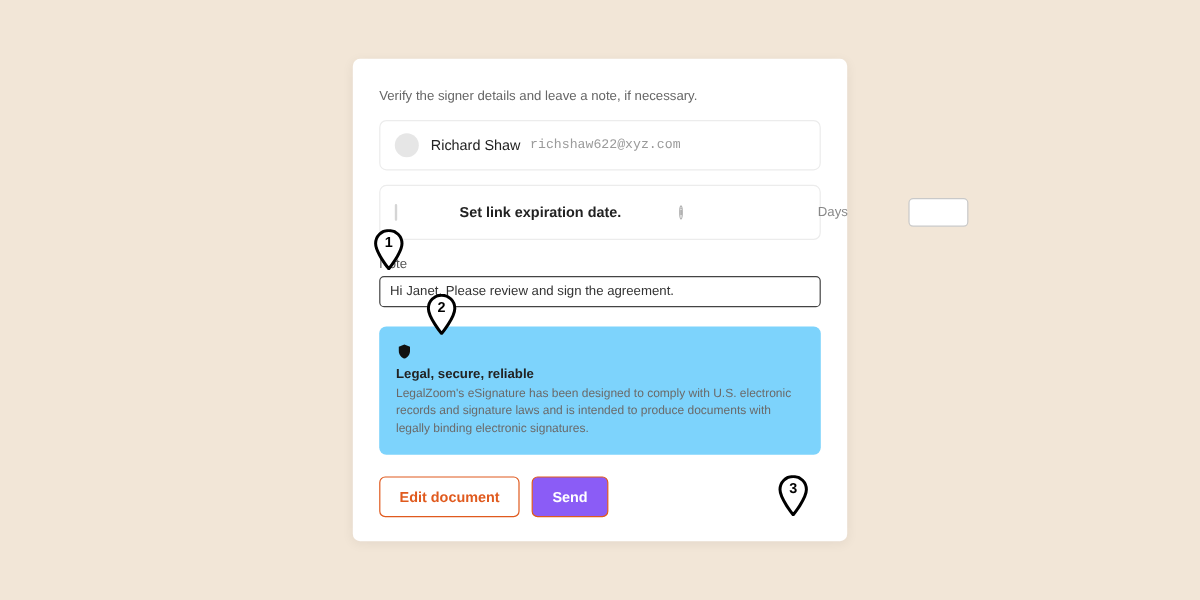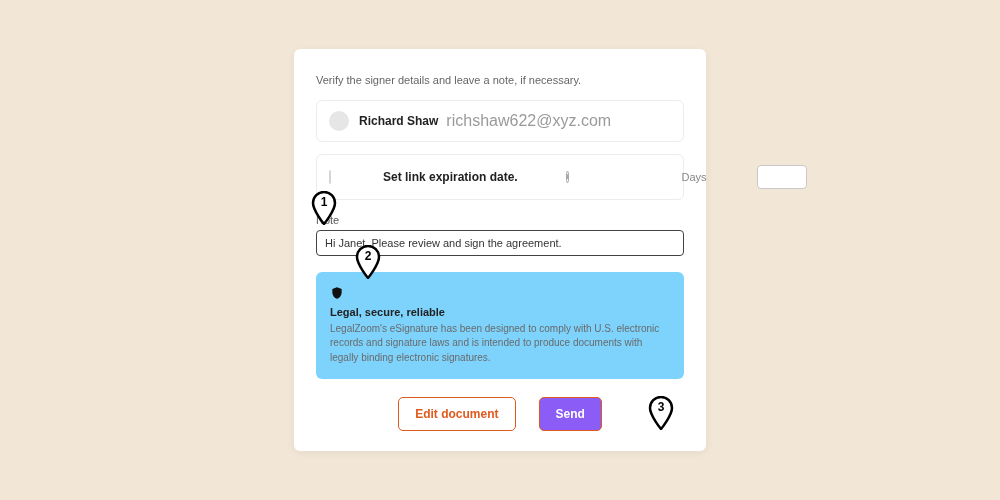--- a/index.html
+++ b/index.html
@@ -30,22 +30,22 @@
     border-radius: 6px;
     padding: 10px 12px;
     display: flex;
     align-items: center;
     margin-bottom: 8px;
   }
   .avatar {
     width: 20px; height: 20px; border-radius: 50%;
     background: #e6e6e6; margin-right: 10px;
   }
-  .signer-name { font-size: 12px; font-weight: 700; color: #222; margin-right: 8px; }
-  .signer-email { font-size: 16px; color: #9a9a9a; }
+  .signer-name { font-size: 12px; font-weight: 400; color: #222; margin-right: 8px; }
+  .signer-email { font-size: 11px; color: #9a9a9a; font-family: Liberation Mono, monospace; }
 
   .expire-row {
     border: 1px solid #ececec;
     border-radius: 6px;
     padding: 10px 12px;
     display: flex;
     align-items: center;
     margin-top: 12px;
     gap: 44px;
   }
@@ -88,21 +88,21 @@
     background: #7dd3fc;
     border-radius: 6px;
     padding: 14px 14px 14px 14px;
     margin-top: 16px;
   }
   .legal-head { display: flex; align-items: center; gap: 0; margin-bottom: 6px; }
   .shield-icon { width: 14px; height: 14px; }
   .legal-title { font-size: 11px; font-weight: 700; color: #222; margin-top: 4px; }
   .legal-text { font-size: 10px; color: #6a6a6a; line-height: 1.45; margin-top: 4px; }
 
-  .actions { display: flex; justify-content: center; gap: 23px; margin-top: 18px; }
+  .actions { display: flex; justify-content: flex-start; gap: 10px; margin-top: 18px; }
   .btn {
     height: 34px;
     padding: 0 16px;
     border-radius: 5px;
     font-size: 12px;
     font-weight: 700;
     cursor: pointer;
     display: inline-flex; align-items: center; justify-content: center;
   }
   .btn-outline {

